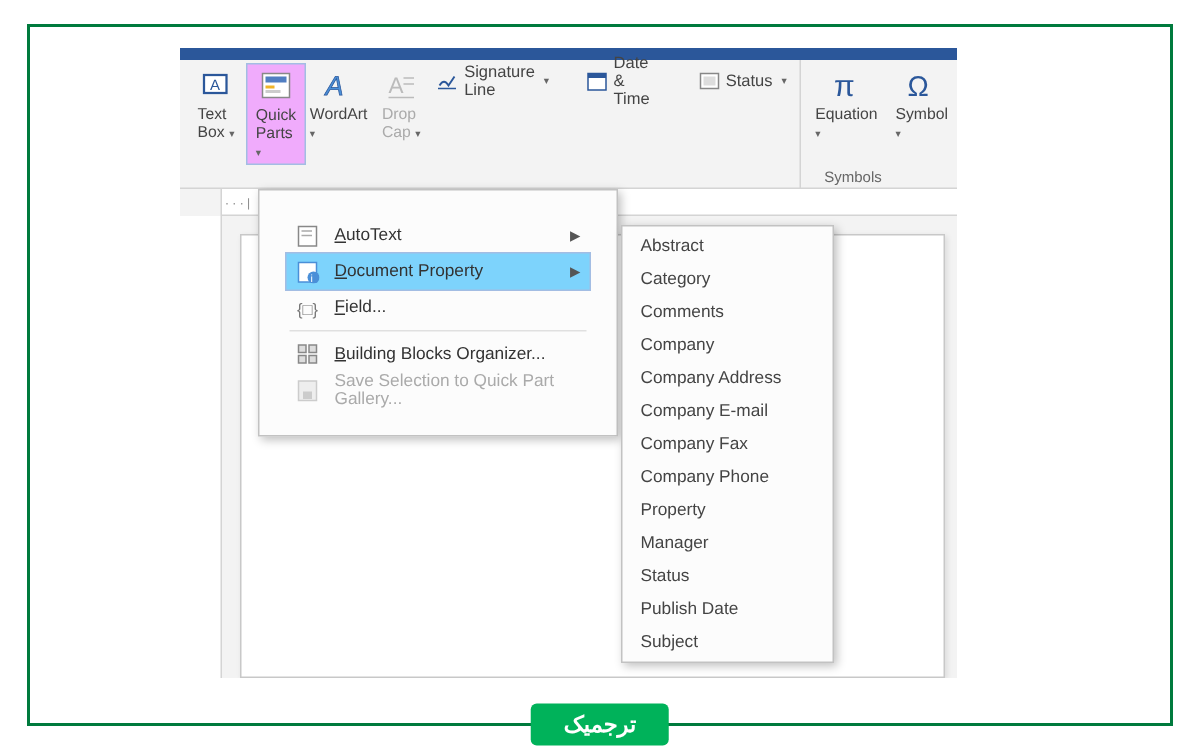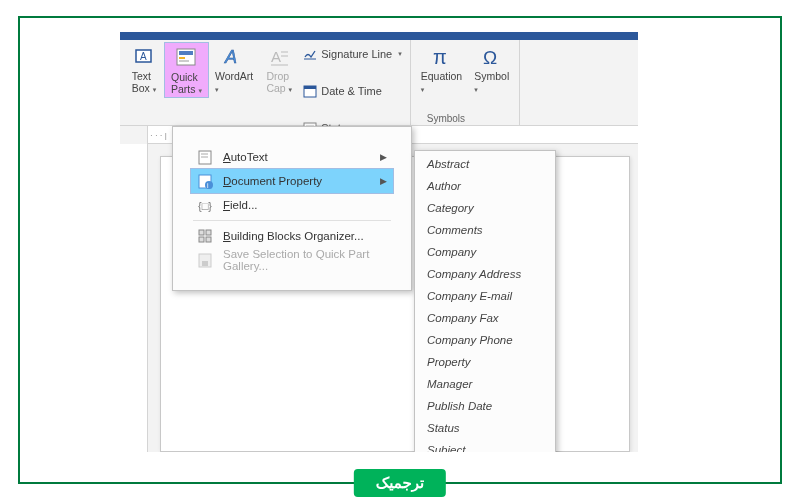--- a/index.html
+++ b/index.html
@@ -17,21 +17,21 @@
   .group-row { display: flex; align-items: flex-start; }
   .group-label { font-size: 10px; color: #666; position: absolute; bottom: 2px; left: 16px; right: 0; text-align: left; }
   
   .big-btn { display: flex; flex-direction: column; align-items: center; padding: 2px 6px; cursor: default; min-width: 40px; }
   .big-btn.selected { background: #f0abfc; border: 1px solid #a3bde3; }
   .big-btn .icon { width: 24px; height: 24px; display: flex; align-items: center; justify-content: center; }
   .big-btn .lbl { font-size: 10.5px; color: #444; text-align: left; line-height: 1.15; margin-top: 2px; }
   .big-btn .lbl.disabled { color: #aaa; }
   .big-btn .dd { font-size: 7px; color: #666; margin-top: -1px; }
   
-  .small-btns { display: flex; flex-direction: column; padding-top: 2px; gap: 17px; }
+  .small-btns { display: flex; flex-direction: row; padding-top: 2px; gap: 17px; }
   .small-btn { display: flex; align-items: center; height: 20px; font-size: 11px; color: #444; padding: 0 4px; cursor: default; gap: 4px; }
   .small-btn .ic { width: 14px; height: 14px; display: inline-flex; align-items: center; justify-content: center; }
   .small-btn .dd { font-size: 7px; color: #666; margin-left: 2px; }
   
   .ruler-area { height: 18px; background: #fff; border-bottom: 1px solid #d4d4d4; position: relative; }
   .ruler-corner { position: absolute; left: 0; top: 0; width: 28px; height: 18px; background: #f3f3f3; border-right: 1px solid #d4d4d4; }
   .ruler-ticks { position: absolute; left: 28px; top: 0; right: 0; height: 18px; font-size: 8px; color: #888; display:flex; align-items:center; gap:2px; padding-left:2px;}
   
   .doc-area { position: absolute; top: 112px; left: 0; right: 0; bottom: 0; background: #f3f3f3; }
   .vruler { position: absolute; left: 0; top: 0; width: 28px; bottom: 0; background: #fff; border-right: 1px solid #d4d4d4; }
@@ -41,21 +41,21 @@
   .menu-item { display: flex; align-items: center; height: 24px; font-size: 11.5px; color: #333; padding: 0 6px; gap: 10px; position: relative; cursor: default; }
   .menu-item.highlighted { background: #7dd3fc; border: 1px solid #a3bde3; margin: -1px; height: 26px; }
   .menu-item.disabled { color: #aaa; }
   .menu-item .mic { width: 16px; height: 16px; display: inline-flex; align-items: center; justify-content: center; flex-shrink: 0; }
   .menu-item .txt { flex: 1; }
   .menu-item .sub { font-size: 9px; color: #555; }
   .menu-item .ul { text-decoration: underline; }
   .menu-sep { height: 1px; background: #e0e0e0; margin: 3px 2px; }
   
   .menu2 { position: absolute; top: 118px; left: 294px; width: 142px; background: #fcfcfc; border: 1px solid #c2c2c2; box-shadow: 2px 2px 6px rgba(0,0,0,0.25); z-index: 11; padding: 2px; }
-  .menu2 .menu-item { height: 22px; font-size: 11.5px; padding: 0 10px; color: #444; font-style: italic; }
+  .menu2 .menu-item { height: 22px; font-size: 11.5px; padding: 0 10px; color: #444; }
   
   .logo-badge { position: absolute; left: 50%; transform: translateX(-50%); bottom: 3px; background: #00b25a; color: #fff; font-size: 15px; font-weight: 700; padding: 5px 22px; border-radius: 4px; z-index: 50; direction: rtl; }
 </style>
 </head>
 <body>
 
 <div class="outer-border"></div>
 
 <div class="app-window">
   <div class="title-bar"></div>
@@ -219,30 +219,29 @@
             <rect x="1" y="1" width="12" height="13" fill="#eee" stroke="#ccc"></rect>
             <rect x="4" y="8" width="6" height="5" fill="#ccc"></rect>
           </svg>
         </span>
       <span class="txt">Save Selection to Quick Part Gallery...</span>
     </div>
   </div>
 
   <div class="menu2" id="dp-submenu">
       <div class="menu-item">Abstract</div>
-      <div class="menu-item">Author</div>
       <div class="menu-item">Category</div>
       <div class="menu-item">Comments</div>
       <div class="menu-item">Company</div>
       <div class="menu-item">Company Address</div>
       <div class="menu-item">Company E-mail</div>
       <div class="menu-item">Company Fax</div>
       <div class="menu-item">Company Phone</div>
       <div class="menu-item">Property</div>
       <div class="menu-item">Manager</div>
+      <div class="menu-item">Status</div>
       <div class="menu-item">Publish Date</div>
-      <div class="menu-item">Status</div>
       <div class="menu-item">Subject</div>
     </div>
 
 </div>
 
 <div class="logo-badge">ترجمیک</div>
 
 </body></html>

